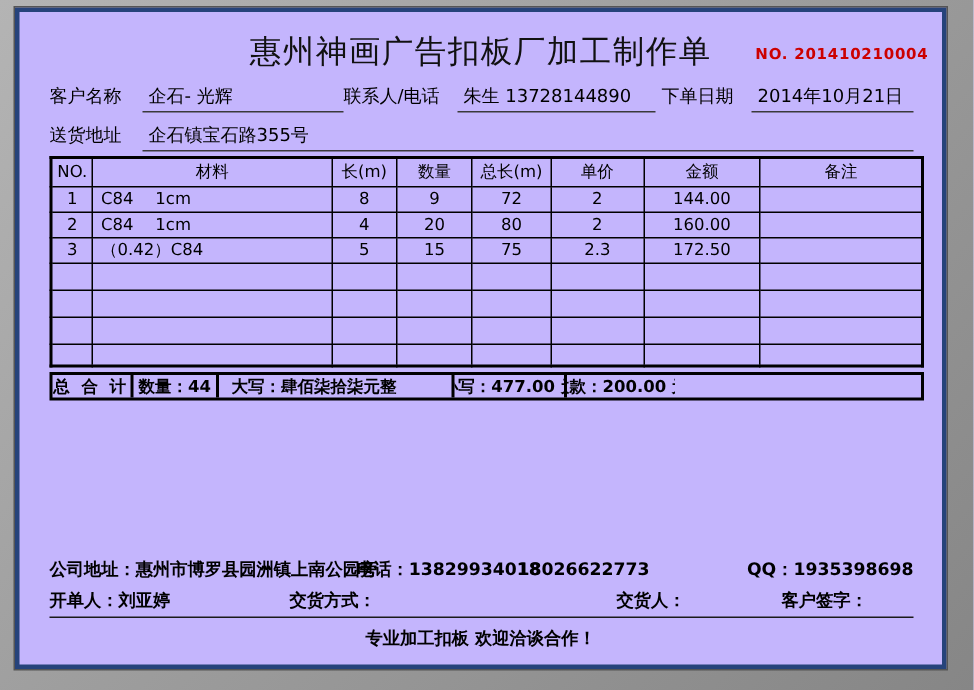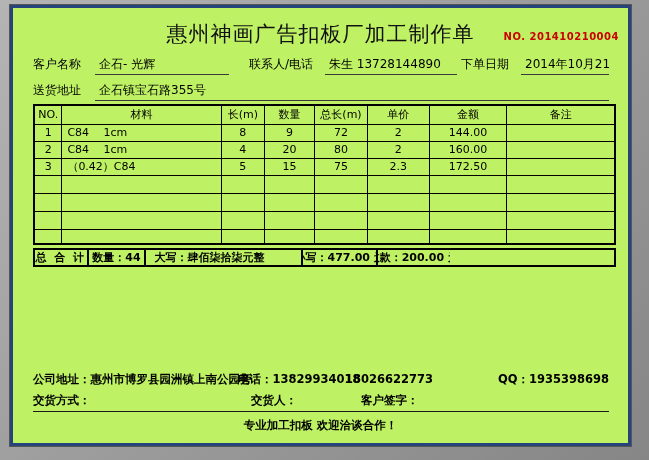--- a/index.html
+++ b/index.html
@@ -5,40 +5,40 @@
   * { box-sizing: border-box; }
   html,body { margin:0; padding:0; }
   body {
     width:649px; height:460px; position:relative; overflow:hidden;
     font-family:"DejaVu Sans","Liberation Sans",sans-serif;
     background:linear-gradient(135deg,#b4b4b4 0%,#9e9e9e 45%,#868686 100%);
     color:#000;
   }
   .doc {
     position:absolute; left:10px; top:5px; width:621px; height:441px;
-    background:#bef264; border:3px solid #26437b; outline:1px solid #555;
+    background:#c4b5fd; border:3px solid #26437b; outline:1px solid #555;
   }
   
   .title-row { position:absolute; top:12px; left:0; right:0; text-align:center; }
   .doc-title { font-size:21px; letter-spacing:1px; color:#111; }
   .doc-no {
     position:absolute; top:23px; right:9px;
     color:#cc0000; font-weight:bold; font-size:10px; letter-spacing:.5px;
   }
   
   .hdr { position:absolute; left:20px; right:19px; display:flex; align-items:flex-start; font-size:12px; }
   .hdr-row1 { top:48px; height:20px; }
   .hdr-row2 { top:74px; height:20px; }
   .lbl { flex:0 0 auto; padding-bottom:1px; white-space:nowrap; }
   .val {
     border-bottom:1px solid #3a3a3a; padding:0 3px 1px 4px; white-space:nowrap;
     overflow:hidden;
   }
   .w-lbl1{width:62px;} .w-val1{width:134px;}
-  .ml20{margin-left:20px;} .ml4{margin-left:4px;}
+  .ml20{} .ml4{margin-left:4px;}
   .w-lbl2{width:76px;} .w-val2{width:132px;}
   .w-lbl3{width:60px;} .w-val3{flex:1;}
   .val-grow{flex:1;}
   
   table.items {
     position:absolute; top:96px; left:20px; width:583px;
     border-collapse:collapse; table-layout:fixed; font-size:11px;
     border:2px solid #000;
   }
   table.items th, table.items td {
@@ -203,20 +203,21 @@
   </div>
 
   <div class="foot foot-row1">
     <span class="f-company">公司地址：惠州市博罗县园洲镇上南公园旁</span>
     <span class="f-phone">电话：13829934018</span>
     <span class="f-phone2">18026622773</span>
     <span class="f-qq">QQ：1935398698</span>
   </div>
 
   <div class="foot foot-row2">
+    <span class="f-issuer">开单人：刘亚婷</span>
     <span class="f-delivery">交货方式：</span>
     <span class="f-deliverer">交货人：</span>
     <span class="f-sign">客户签字：</span>
   </div>
 
   <div class="foot-line"></div>
   <div class="slogan">专业加工扣板 欢迎洽谈合作！</div>
 
 </div>
 

